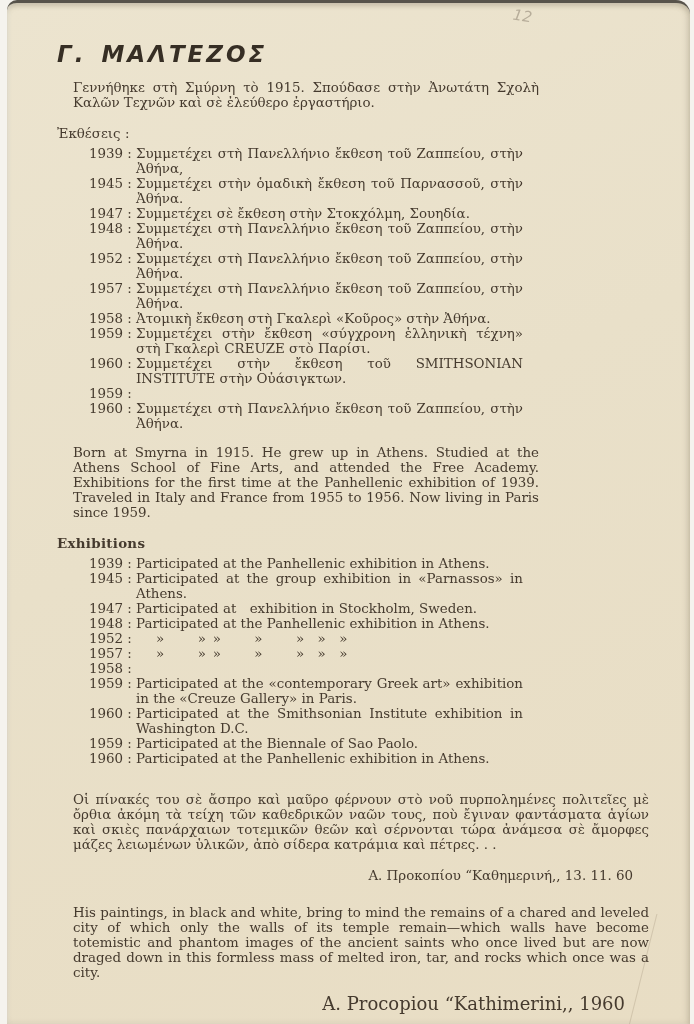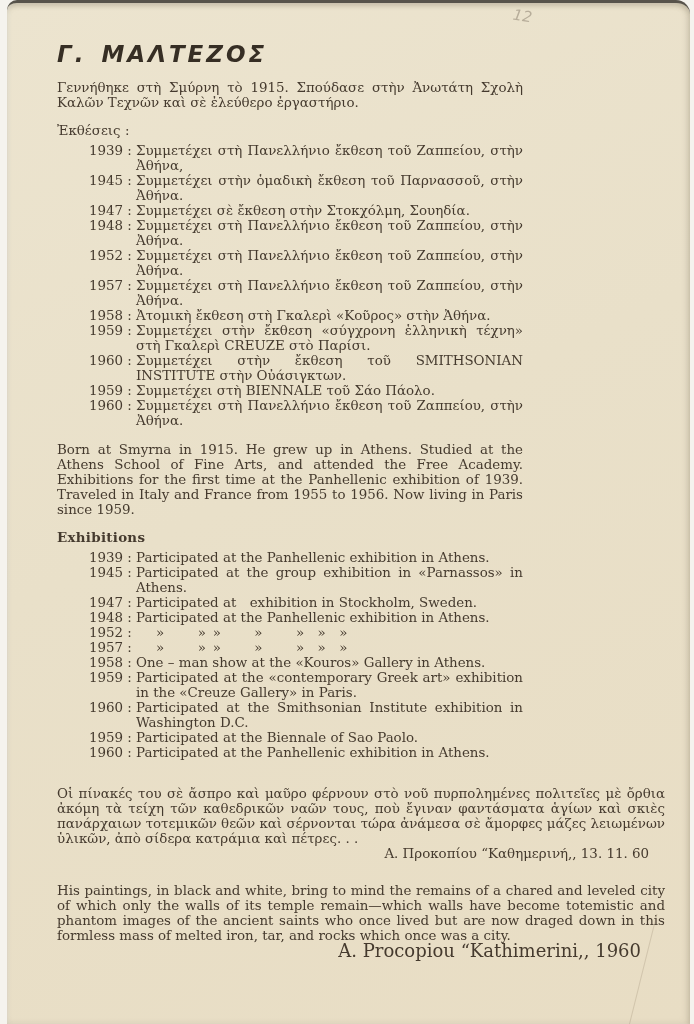--- a/index.html
+++ b/index.html
@@ -27,21 +27,21 @@
   .title {
     font-family: "DejaVu Sans", "Liberation Sans", sans-serif;
     font-weight: bold; font-style: italic;
     font-size: 23px; letter-spacing: 3px; word-spacing: 4px;
     color: #362e24; margin: 0;
   }
   .title-1 { margin-top: 30px; }
   .title-2 { margin-top: 30px; }
 
   p, .subhead, .item { font-size: 13.4px; line-height: 15px; }
-  p { margin: 0; text-align: justify; }
+  p { margin: 16px; text-align: justify; }
   .bio-greek { margin-top: 13px; }
   .bio-english { margin-top: 14px; }
 
   .subhead { margin-top: 13px; color: #453a2e; }
   .subhead-greek { font-weight: normal; }
   .subhead-english { font-weight: bold; letter-spacing: .3px; }
 
   .list { margin-top: 5px; }
   .item { display: flex; margin-left: 32px; }
   .year { flex: 0 0 47px; white-space: nowrap; }
@@ -115,21 +115,20 @@
           <div class="item">
           <span class="year">1959 :</span>
           <span class="txt">Συμμετέχει στὴν ἔκθεση «σύγχρονη ἑλληνικὴ τέχνη» στὴ Γκαλερὶ CREUZE στὸ Παρίσι.</span>
         </div>
           <div class="item">
           <span class="year">1960 :</span>
           <span class="txt">Συμμετέχει στὴν ἔκθεση τοῦ SMITHSONIAN INSTITUTE στὴν Οὐάσιγκτων.</span>
         </div>
           <div class="item">
           <span class="year">1959 :</span>
-          <span class="txt">Συμμετέχει στὴ BIENNALE τοῦ Σάο Πάολο.</span>
         </div>
           <div class="item">
           <span class="year">1960 :</span>
           <span class="txt">Συμμετέχει στὴ Πανελλήνιο ἔκθεση τοῦ Ζαππείου, στὴν Ἀθήνα.</span>
         </div>
         </div>
 
 
       <p class="bio-english col">Born at Smyrna in 1915. He grew up in Athens. Studied at the Athens School of Fine Arts, and attended the Free Academy. Exhibitions for the first time at the Panhellenic exhibition of 1939. Traveled in Italy and France from 1955 to 1956. Now living in Paris since 1959.</p>
 
@@ -155,21 +154,20 @@
           <div class="item">
           <span class="year">1952 :</span>
           <span class="txt">  »   » »   »   »  »  »</span>
         </div>
           <div class="item">
           <span class="year">1957 :</span>
           <span class="txt">  »   » »   »   »  »  »</span>
         </div>
           <div class="item">
           <span class="year">1958 :</span>
-          <span class="txt">One – man show at the «Kouros» Gallery in Athens.</span>
         </div>
           <div class="item">
           <span class="year">1959 :</span>
           <span class="txt">Participated at the «contemporary Greek art» exhibition in the «Creuze Gallery» in Paris.</span>
         </div>
           <div class="item">
           <span class="year">1960 :</span>
           <span class="txt">Participated at the Smithsonian Institute exhibition in Washington D.C.</span>
         </div>
           <div class="item">

